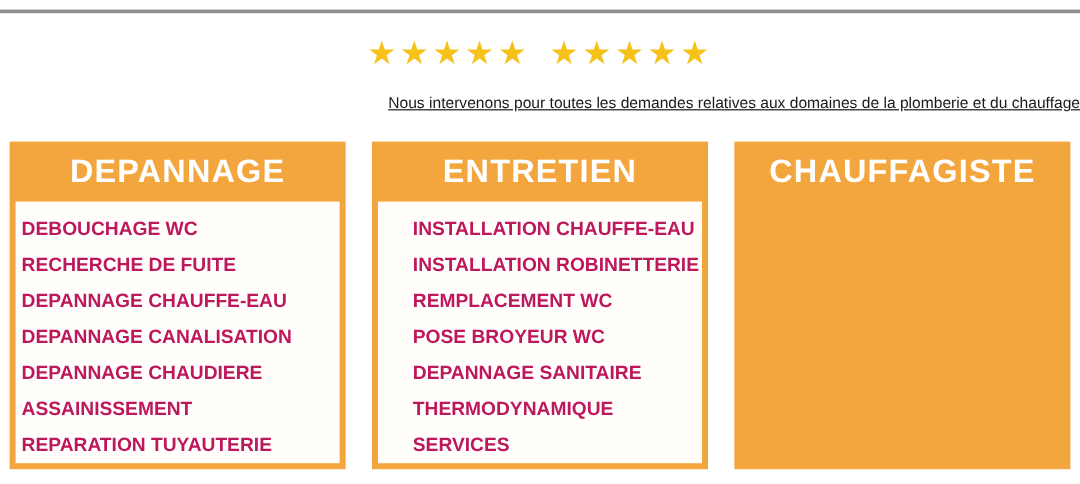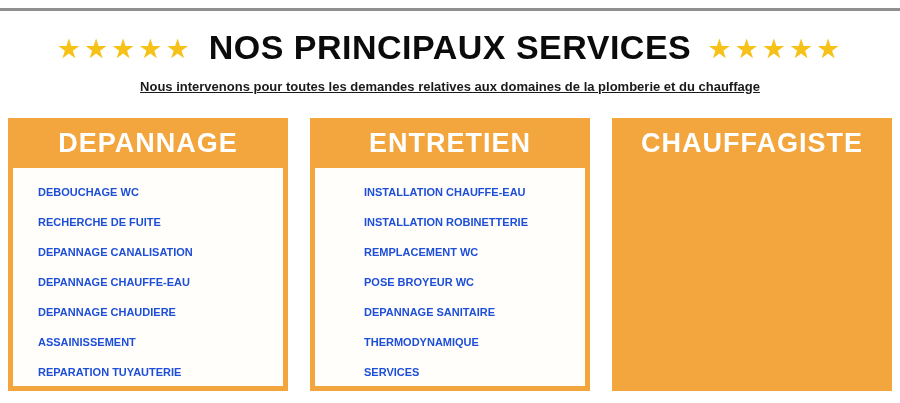--- a/index.html
+++ b/index.html
@@ -40,22 +40,21 @@
     font-size: 34px;
     font-weight: bold;
     color: #0b0b0b;
     letter-spacing: 0.5px;
     white-space: nowrap;
   }
   .subtitle-row {
     position: absolute;
     top: 77px; left: 0;
     width: 900px;
-    text-align: center;
-    font-weight: bold;
+    text-align: right;
   }
   .subtitle {
     font-size: 13px;
     color: #1a1a1a;
     text-decoration: underline;
   }
   .columns {
     position: absolute;
     top: 118px; left: 8px;
     width: 884px;
@@ -81,56 +80,54 @@
   }
   .col-body {
     background: #fffefb;
     height: 218px;
     box-sizing: border-box;
     padding-top: 9px;
   }
   .item {
     height: 30px;
     line-height: 30px;
-    font-size: 11px;
+    font-size: 16px;
     font-weight: bold;
-    color: #1d4ed8;
+    color: #be185d;
     padding-left: 6px;
     white-space: nowrap;
     cursor: pointer;
-    margin-left: 20px;
   }
   .col-1 .item { padding-left: 5px; }
   .col-2 .item { padding-left: 29px; }
   .col-3 .item { padding-left: 14px; }
 </style>
 </head>
 <body>
 
 <div class="top-rule"></div>
 
 <div class="title-row">
   <span class="stars">★★★★★</span>
-  <h1 class="title">NOS PRINCIPAUX SERVICES</h1>
   <span class="stars">★★★★★</span>
 </div>
 
 <div class="subtitle-row">
   <span class="subtitle">Nous intervenons pour toutes les demandes relatives aux domaines de la plomberie et du chauffage</span>
 </div>
 
 <div class="columns">
 
   <div class="column col-1">
     <div class="col-header">DEPANNAGE</div>
     <div class="col-body">
       <div class="item">DEBOUCHAGE WC</div>
       <div class="item">RECHERCHE DE FUITE</div>
+      <div class="item">DEPANNAGE CHAUFFE-EAU</div>
       <div class="item">DEPANNAGE CANALISATION</div>
-      <div class="item">DEPANNAGE CHAUFFE-EAU</div>
       <div class="item">DEPANNAGE CHAUDIERE</div>
       <div class="item">ASSAINISSEMENT</div>
       <div class="item">REPARATION TUYAUTERIE</div>
     </div>
   </div>
 
   <div class="column col-2">
     <div class="col-header">ENTRETIEN</div>
     <div class="col-body">
       <div class="item">INSTALLATION CHAUFFE-EAU</div>

